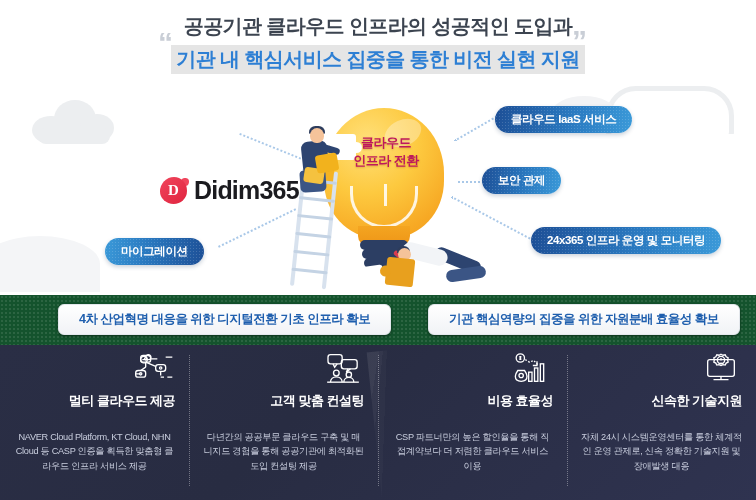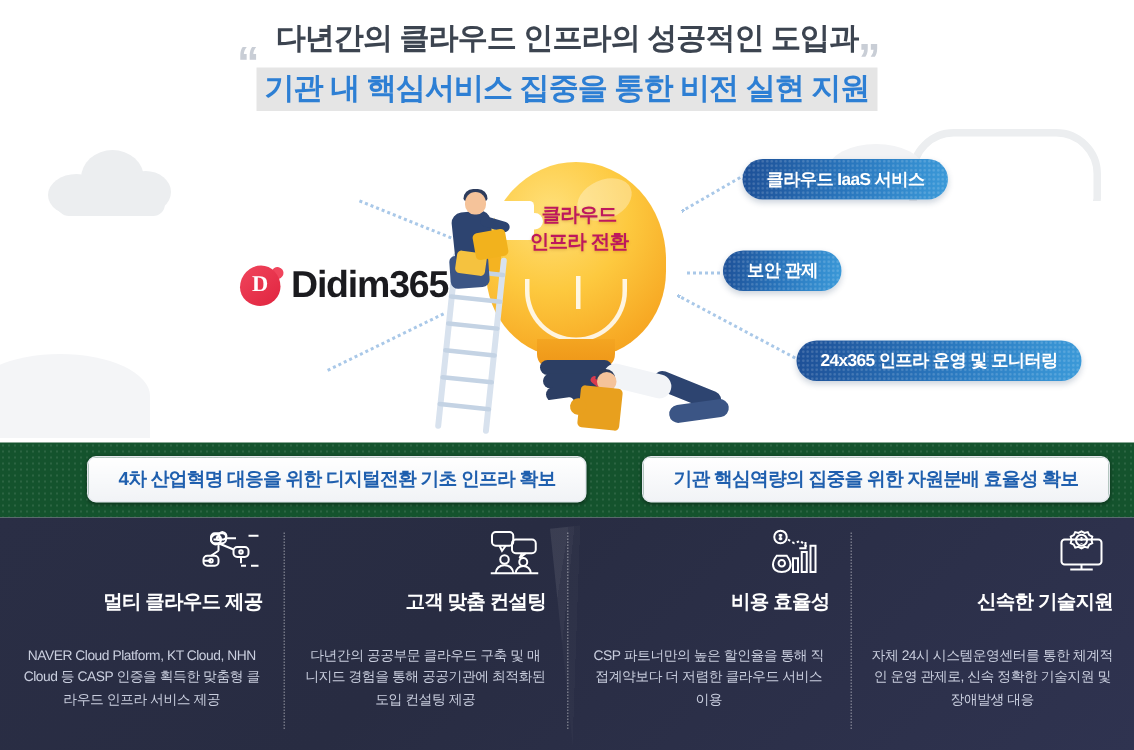--- a/index.html
+++ b/index.html
@@ -202,30 +202,33 @@
         <i></i>
         <i></i>
       </div>
     <div class="cloud-b"></div>
     <div class="cloud-c"></div>
     <div class="cloud-d"></div>
 
     <div class="title-wrap">
       <span class="quote open">“</span>
       <span class="quote close">”</span>
-      <div class="title-l1">다년간의 클라우드 인프라의 성공적인 도입과</div>
+      <div class="title-l1">공공기관 클라우드 인프라의 성공적인 도입과</div>
       <div style="margin-top:4px;"><span class="title-l2">기관 내 핵심서비스 집중을 통한 비전 실현 지원</span></div>
     </div>
 
     <div class="conn" style="left:240px; top:133px; width:66px; transform:rotate(22deg);"></div>
     <div class="conn" style="left:218px; top:246px; width:86px; transform:rotate(-26deg);"></div>
     <div class="conn" style="left:454px; top:140px; width:56px; transform:rotate(-30deg);"></div>
     <div class="conn" style="left:458px; top:181px; width:30px; transform:rotate(0deg);"></div>
     <div class="conn" style="left:452px; top:196px; width:96px; transform:rotate(28deg);"></div>
 
+    <div class="pill l" id="pill-mig">
+      <span>마이그레이션</span>
+    </div>
 
     <div class="pill r" id="pill-iaas">
       <span>클라우드 IaaS 서비스</span>
     </div>
     <div class="pill r" id="pill-sec">
       <span>보안 관제</span>
     </div>
     <div class="pill r" id="pill-24x365">
       <span>24x365 인프라 운영 및 모니터링</span>
     </div>

